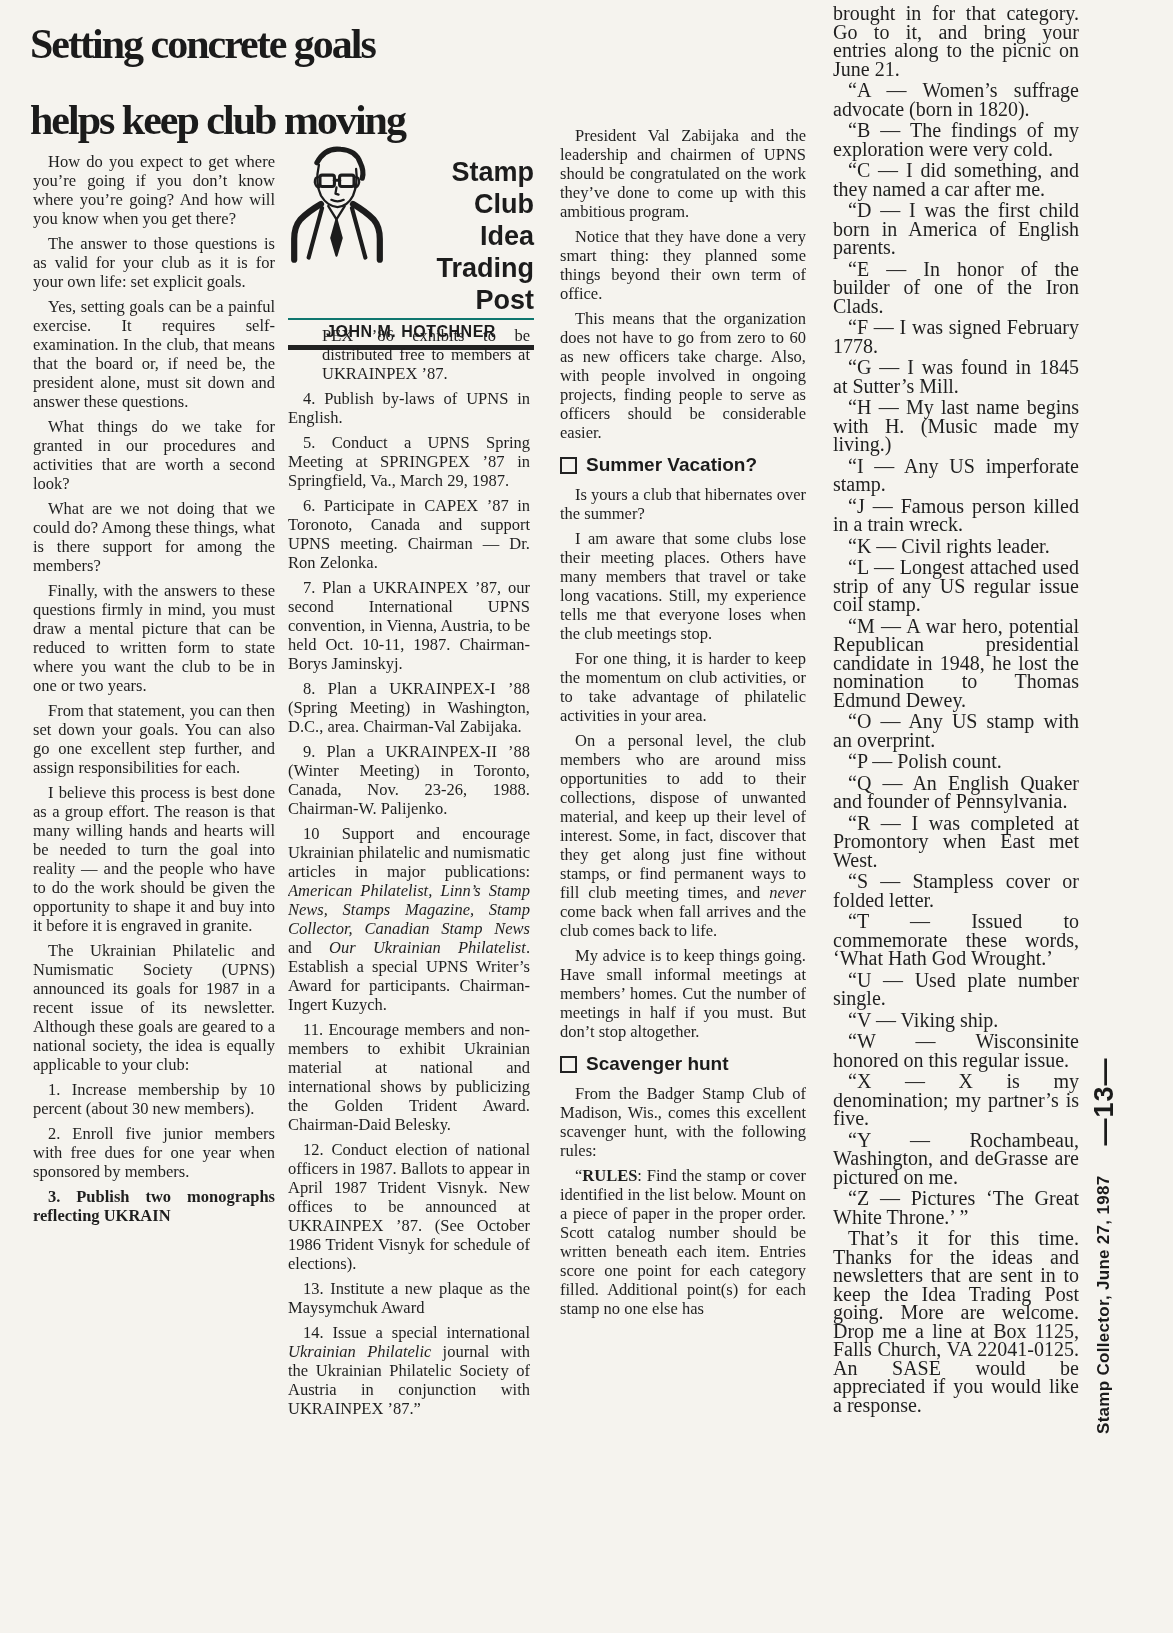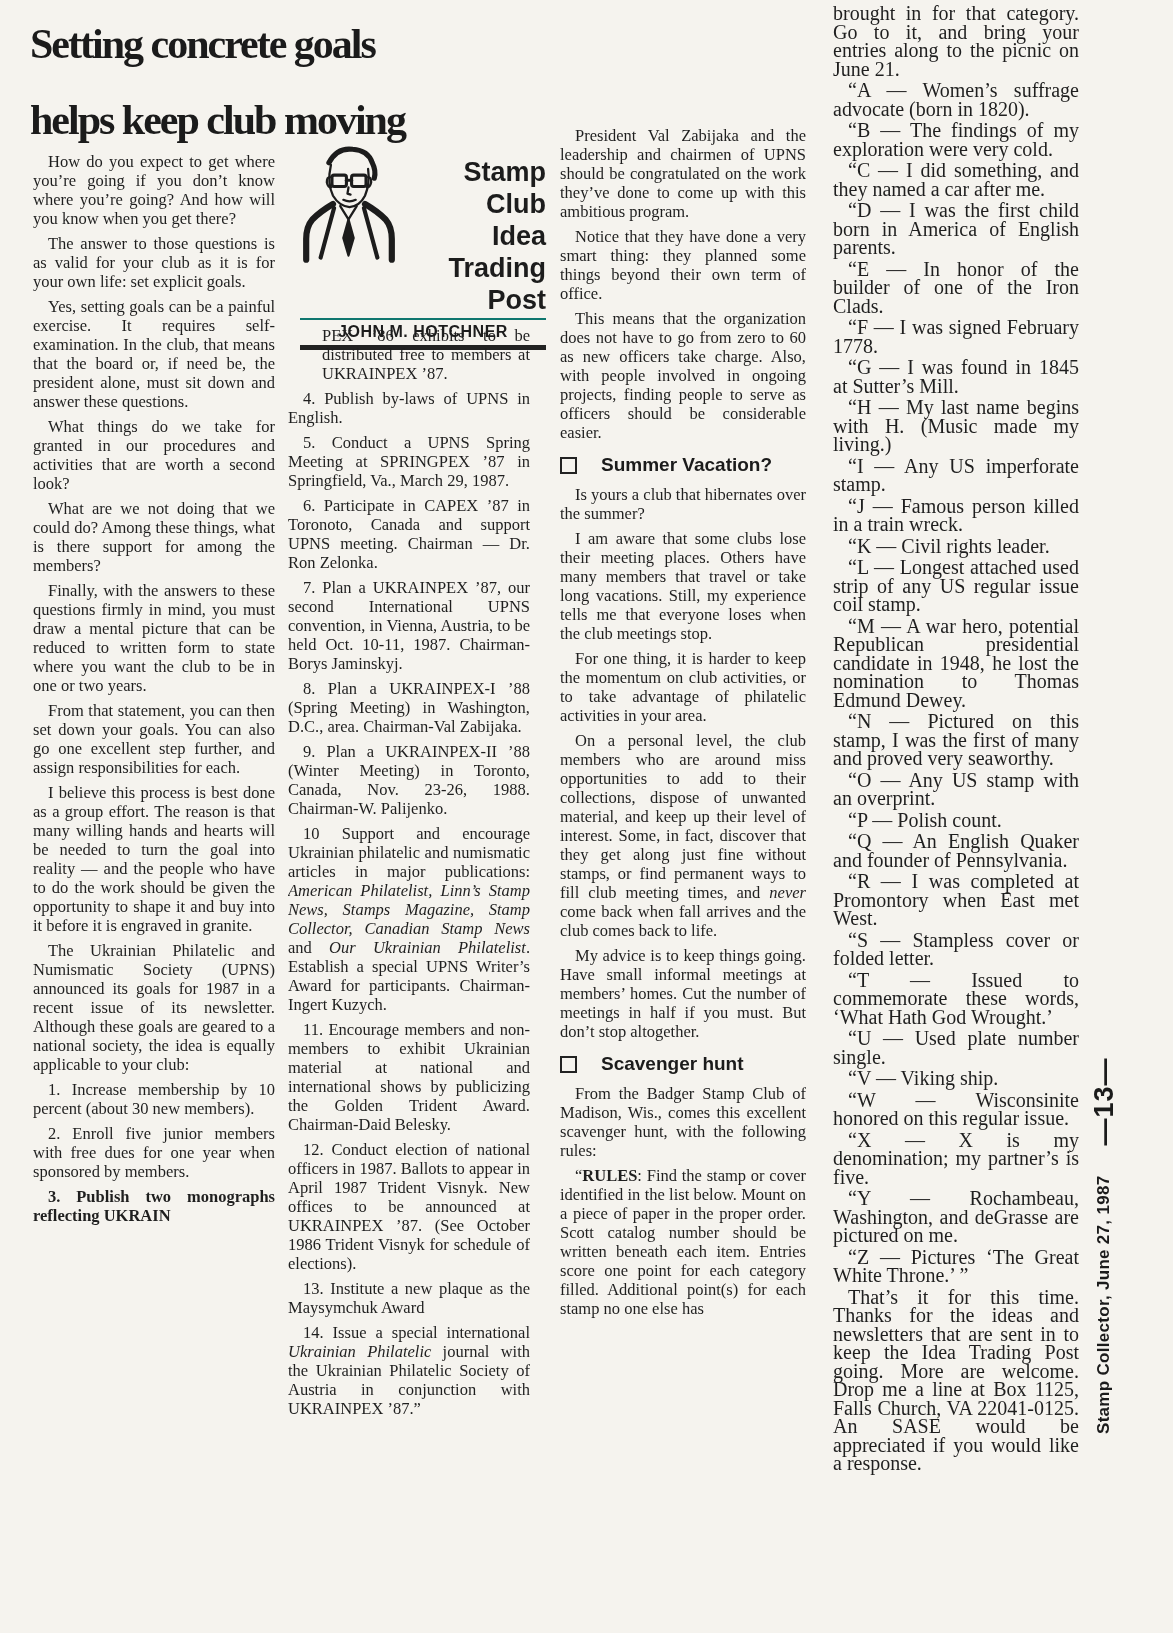--- a/index.html
+++ b/index.html
@@ -22,24 +22,24 @@
   .column p.noindent{text-indent:0;margin-left:34px;}
   .column p.bold{font-weight:bold;}
   #col1{left:33px;top:152px;width:242px;height:1475px;}
   #col2{left:288px;top:326px;width:242px;height:1300px;}
   #col3{left:560px;top:126px;width:246px;height:1500px;}
   #col4{left:833px;top:4px;width:246px;height:1510px;font-size:20px;line-height:18.5px;}
   #col4 p{margin:0 0 3px;}
   .column h3{
     font-family:"Liberation Sans",sans-serif;font-weight:bold;
     font-size:19px;line-height:22px;margin:12px 0 9px;
-    display:flex;align-items:center;gap:24px;text-indent:0;color:#1b1b1b;
+    display:flex;align-items:center;gap:9px;text-indent:0;color:#1b1b1b;
   }
   .sq{width:13px;height:13px;border:2px solid #222;display:inline-block;flex:0 0 auto;background:transparent;}
-  .masthead{position:absolute;left:300px;top:142px;width:246px;}
+  .masthead{position:absolute;left:288px;top:142px;width:246px;}
   .masthead-row{display:flex;align-items:flex-start;}
   .portrait{width:98px;flex:0 0 auto;}
   .masthead-title{
     flex:1;text-align:right;font-family:"Liberation Sans",sans-serif;
     font-weight:bold;font-size:27px;line-height:32px;padding-top:14px;color:#1c1c1c;
   }
   .masthead-title .mline{display:block;}
   .byline-bar{
     border-top:2px solid #0f766e;border-bottom:5px solid #222;
     text-align:center;font-family:"Liberation Sans",sans-serif;font-weight:bold;
@@ -151,21 +151,20 @@
     <p>“D — I was the first child born in America of English parents.</p>
     <p>“E — In honor of the builder of one of the Iron Clads.</p>
     <p>“F — I was signed February 1778.</p>
     <p>“G — I was found in 1845 at Sutter’s Mill.</p>
     <p>“H — My last name begins with H. (Music made my living.)</p>
     <p>“I — Any US imperforate stamp.</p>
     <p>“J — Famous person killed in a train wreck.</p>
     <p>“K — Civil rights leader.</p>
     <p>“L — Longest attached used strip of any US regular issue coil stamp.</p>
     <p>“M — A war hero, potential Republican presidential candidate in 1948, he lost the nomination to Thomas Edmund Dewey.</p>
-    <p>“N — Pictured on this stamp, I was the first of many and proved very seaworthy.</p>
     <p>“O — Any US stamp with an overprint.</p>
     <p>“P — Polish count.</p>
     <p>“Q — An English Quaker and founder of Pennsylvania.</p>
     <p>“R — I was completed at Promontory when East met West.</p>
     <p>“S — Stampless cover or folded letter.</p>
     <p>“T — Issued to commemorate these words, ‘What Hath God Wrought.’</p>
     <p>“U — Used plate number single.</p>
     <p>“V — Viking ship.</p>
     <p>“W — Wisconsinite honored on this regular issue.</p>
     <p>“X — X is my denomination; my partner’s is five.</p>

